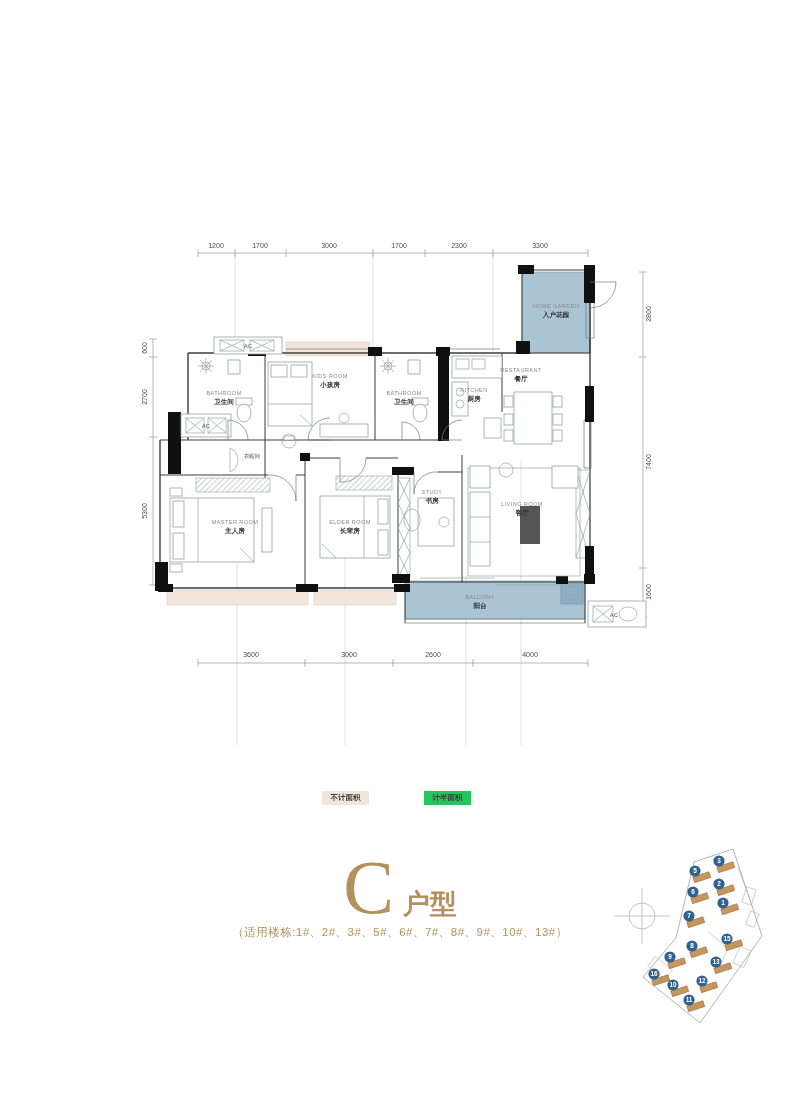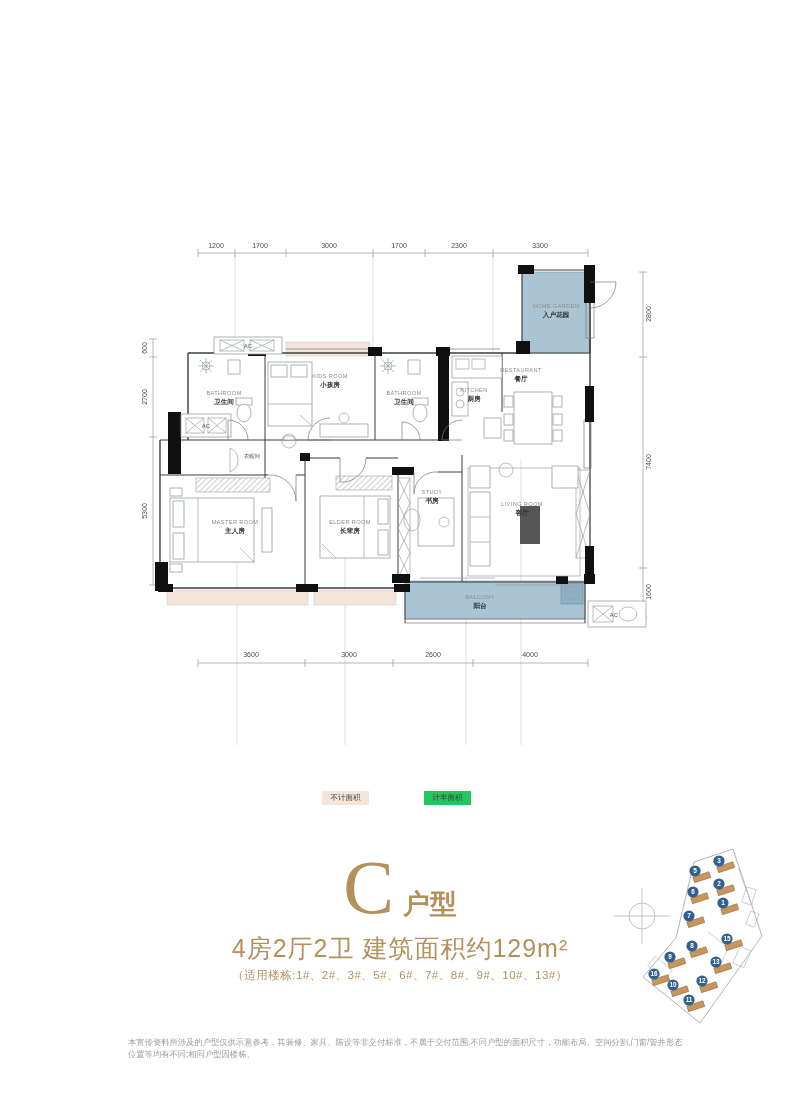--- a/index.html
+++ b/index.html
@@ -18,21 +18,21 @@
   .wall2{stroke:#3d3d3d;stroke-width:1.4;fill:none;}
   .thick{fill:#101010;stroke:none;}
   .win{stroke:#777;stroke-width:.7;fill:none;}
   .furn{stroke:#9aa0a6;stroke-width:.8;fill:#fff;}
   .furnl{stroke:#9aa0a6;stroke-width:.7;fill:none;}
   .ext{stroke:#c9c9c9;stroke-width:.6;}
   .rul{stroke:#9a9a9a;stroke-width:.7;}
 
   
   .legend-swatch{position:absolute;width:47px;height:14px;display:flex;
-    align-items:center;justify-content:center;font-size:7.5px;color:#3a3a3a;font-weight:normal;}
+    align-items:center;justify-content:center;font-size:7.5px;color:#3a3a3a;font-weight:bold;}
 
   
   .title-block{position:absolute;left:0;top:852px;width:800px;text-align:center;}
   .title-row{display:flex;justify-content:center;align-items:baseline;gap:9px;}
   .big-letter{font-family:"Liberation Serif",serif;font-size:76px;line-height:70px;
     color:#b3905c;font-weight:normal;}
   .title-suffix{font-size:27px;font-weight:bold;color:#b3905c;}
   .subtitle{margin-top:10px;font-size:25px;color:#b3905c;letter-spacing:1px;}
   .buildings-note{margin-top:3px;font-size:11.5px;color:#b3905c;letter-spacing:.5px;}
 
@@ -403,21 +403,20 @@
   <div class="legend-swatch" style="left:424px;top:791px;background:#22c55e;">
     <span>计半面积</span>
   </div>
 </div>
 
 <div class="title-block">
   <div class="title-row">
     <span class="big-letter">C</span>
     <span class="title-suffix">户型</span>
   </div>
-  <div class="subtitle">4房2厅2卫 建筑面积约129m²</div>
   <div class="buildings-note">（适用楼栋:1#、2#、3#、5#、6#、7#、8#、9#、10#、13#）</div>
 </div>
 
 <svg class="abs" style="left:600px;top:830px" width="200" height="210" viewBox="600 830 200 210">
 
   <g stroke="#b5b5b5" stroke-width=".8" fill="none">
     <circle cx="642" cy="916" r="13"></circle>
     <line x1="642" y1="888" x2="642" y2="944"></line>
     <line x1="614" y1="916" x2="670" y2="916"></line>
   </g>
@@ -500,14 +499,13 @@
       </g>
     <g transform="translate(689,1000)">
         <rect x="-4" y="5" width="17" height="6" transform="rotate(-18)" fill="#c8955c" stroke="#8a6335" stroke-width=".5"></rect>
         <circle r="5.6" fill="#33618f"></circle>
         <text class="site-num" y="2.3">11</text>
       </g>
   </g>
 </svg>
 
 <div class="disclaimer">
-  <div>本宣传资料所涉及的户型仅供示意参考，其装修、家具、陈设等非交付标准，不属于交付范围.不同户型的面积尺寸，功能布局、空间分割,门窗/管井形态位置等均有不同;相同户型因楼栋、</div>
 </div>
 
 </body></html>

